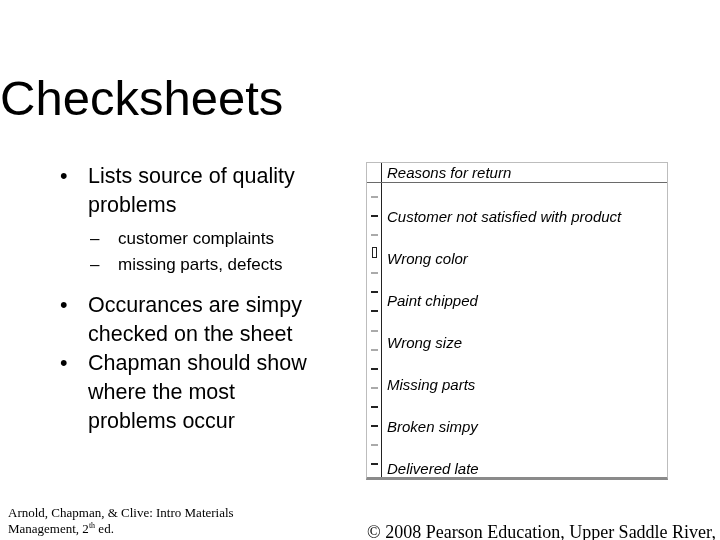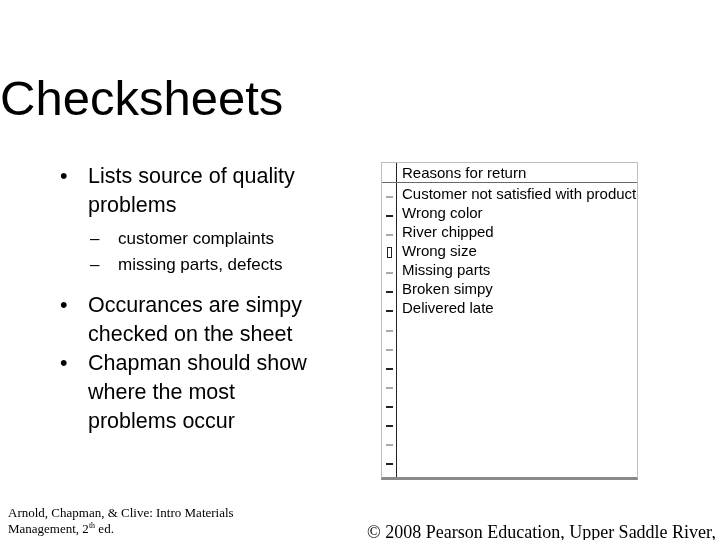--- a/index.html
+++ b/index.html
@@ -4,26 +4,26 @@
   <style>
     html, body { margin: 0; padding: 0; background: #ffffff; }
     body { width: 720px; height: 540px; position: relative; overflow: hidden; font-family: "Liberation Sans", sans-serif; color: #000; }
     .title { position: absolute; left: 0; width: 720px; top: 70px; text-align: left; font-size: 49px; font-family: "Liberation Sans", sans-serif; }
     .bullets { position: absolute; left: 60px; top: 162px; width: 300px; }
     .b1 { position: relative; padding-left: 28px; font-size: 21.5px; line-height: 29px; margin-bottom: 0; }
     .b1 .dot { position: absolute; left: 0; top: 0; }
     .b2 { position: relative; padding-left: 58px; font-size: 17px; line-height: 26px; }
     .b2 .dash { position: absolute; left: 30px; top: 0; }
     .subgroup { margin-top: 6px; margin-bottom: 13px; }
-    .sheet { position: absolute; left: 381px; top: 162px; width: 257px; height: 318px; border: 1px solid #bdbdbd; border-bottom: 3px solid #8a8a8a; box-sizing: border-box; }
+    .sheet { position: absolute; left: 366px; top: 162px; width: 302px; height: 318px; border: 1px solid #bdbdbd; border-bottom: 3px solid #8a8a8a; box-sizing: border-box; font-style: italic; }
     .sheet .vline { position: absolute; left: 14px; top: 0; bottom: 0; width: 1px; background: #222; }
     .sheet .hline { position: absolute; left: 0; right: 0; top: 19px; height: 1px; background: #6a6a6a; }
     .sheet .header { position: absolute; left: 20px; top: 1px; font-size: 15px; line-height: 17px; }
     .sheet .reasons { position: absolute; left: 20px; top: 21px; }
-    .sheet .reason { font-size: 15px; line-height: 19px; white-space: nowrap; }
+    .sheet .reason { font-size: 15px; line-height: 19px; white-space: nowrap; margin-top: 23px; }
     .marks { position: absolute; left: 4px; top: 20px; }
     .mark { position: absolute; left: 0; width: 7px; height: 2px; background: #222; }
     .mark.light { background: #aaa; }
     .mark.box { width: 3px; height: 9px; border: 1px solid #222; background: transparent; left: 1px; }
     .footer-left { position: absolute; left: 8px; top: 505px; font-family: Liberation Serif, serif; font-size: 13px; line-height: 16px; }
     .footer-right { position: absolute; left: 367px; top: 505px; font-family: "Liberation Serif", serif; font-size: 18px; line-height: 16px; margin-top: 19px; }
     sup { font-size: 8px; vertical-align: 5px; line-height: 0; }
   </style>
 </head>
 <body>
@@ -59,21 +59,21 @@
   </div>
 </div>
 
 <div class="sheet">
   <div class="vline"></div>
   <div class="hline"></div>
   <div class="header">Reasons for return</div>
   <div class="reasons">
     <div class="reason">Customer not satisfied with product</div>
     <div class="reason">Wrong color</div>
-    <div class="reason">River chipped</div>
+    <div class="reason">Paint chipped</div>
     <div class="reason">Wrong size</div>
     <div class="reason">Missing parts</div>
     <div class="reason">Broken simpy</div>
     <div class="reason">Delivered late</div>
   </div>
   <div class="marks">
     <div class="mark light" style="top:13px"></div>
     <div class="mark" style="top:32px"></div>
     <div class="mark light" style="top:51px"></div>
     <div class="mark box" style="top:64px"></div>

